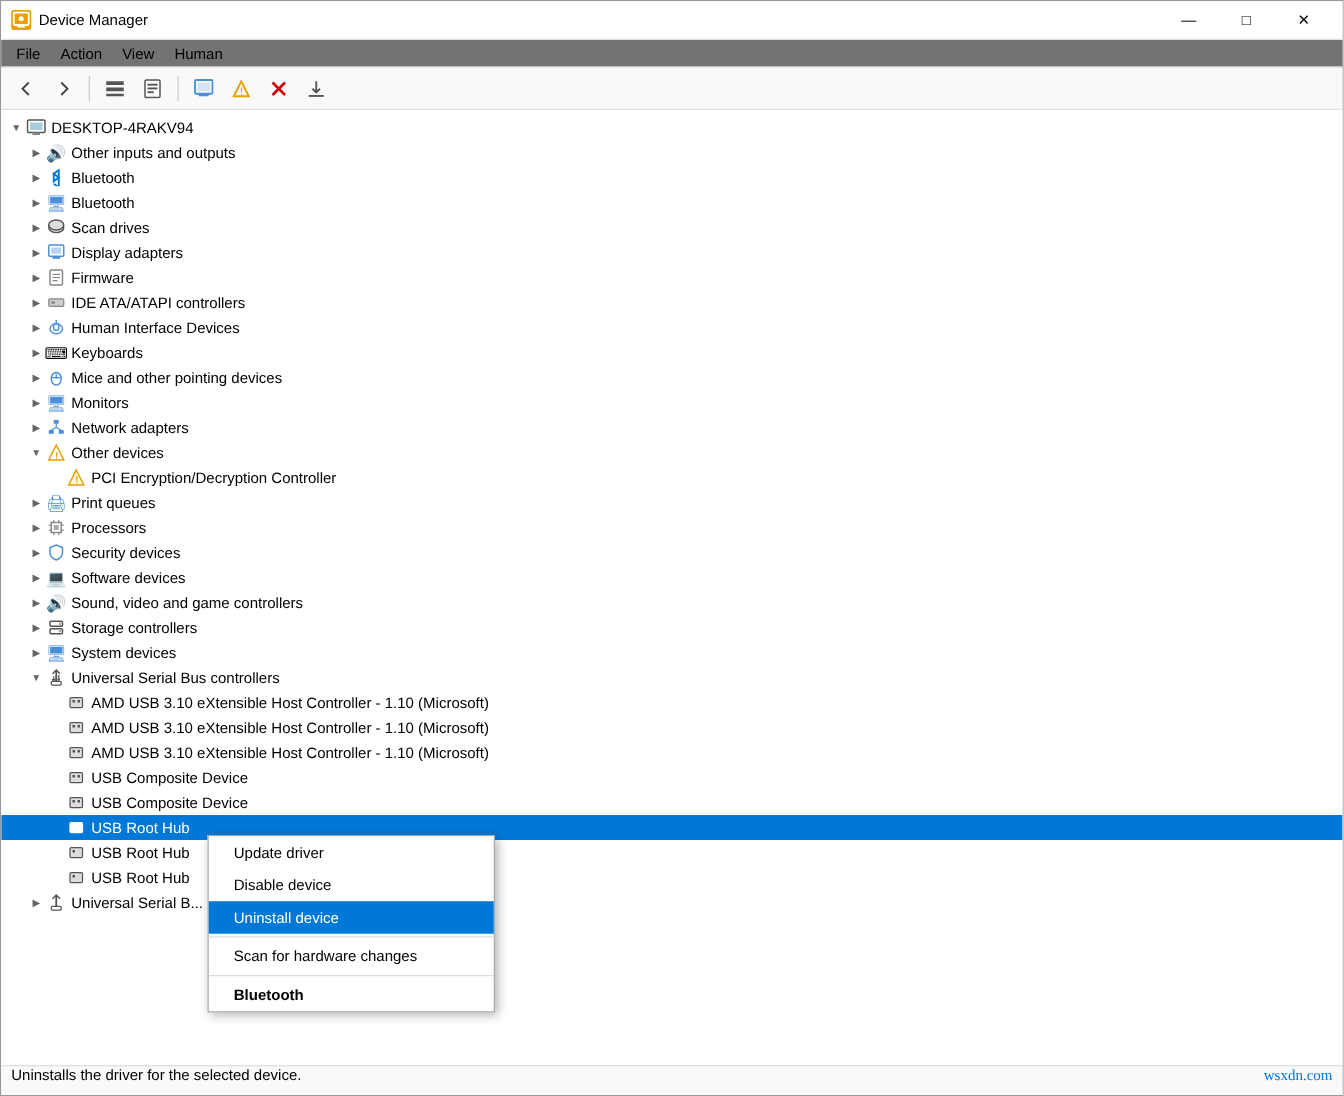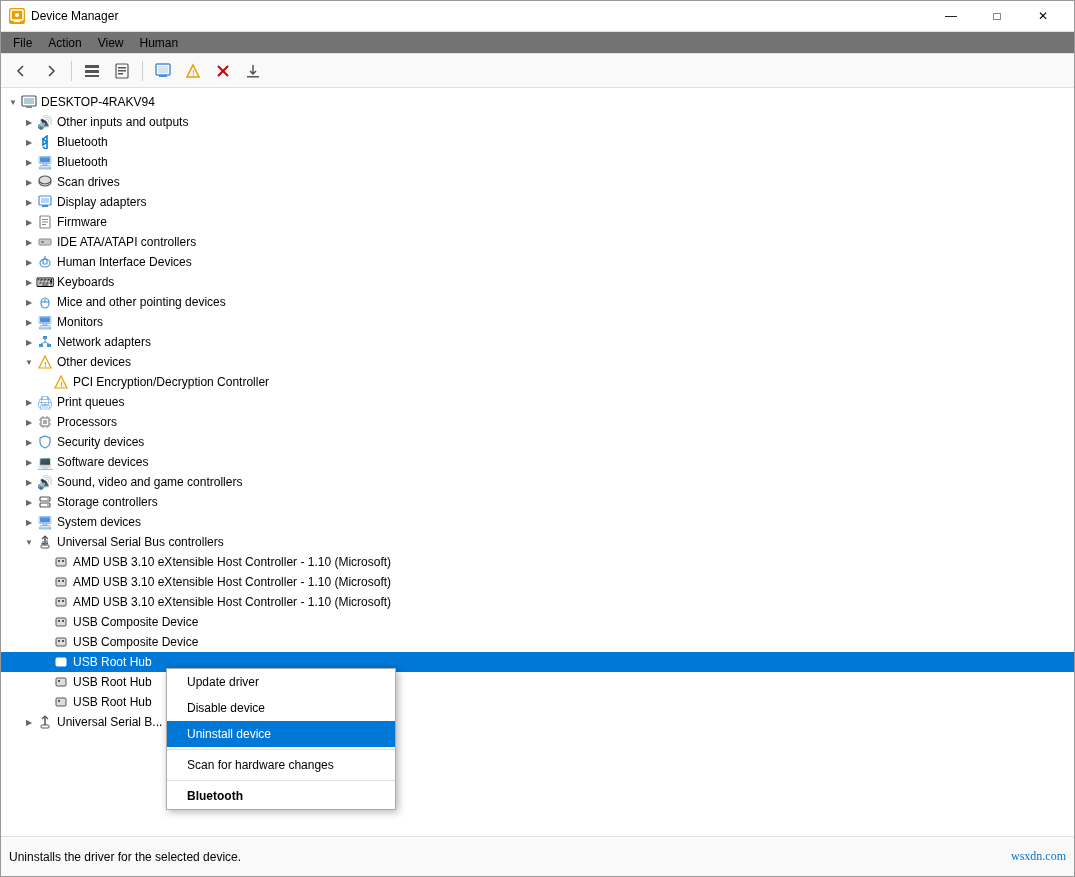--- a/index.html
+++ b/index.html
@@ -142,25 +142,24 @@
       justify-content: center;
       font-size: 13px;
       flex-shrink: 0;
     }
     .item-label {
       font-size: 12px;
     }
     .indent-1 { padding-left: 20px; }
     .indent-2 { padding-left: 36px; }
     .status-bar {
-      height: 40px;
+      height: 24px;
       background: #f9f9f9;
       border-top: 1px solid #e0e0e0;
       display: flex;
-      align-items: center;
       padding: 0 8px;
       font-size: 12px;
       color: #000;
     }
     .status-left { flex: 1; }
     .status-right { color: #0078d7; font-family: Liberation Serif, serif; }
     
     .context-menu {
       position: absolute;
       background: #fff;

